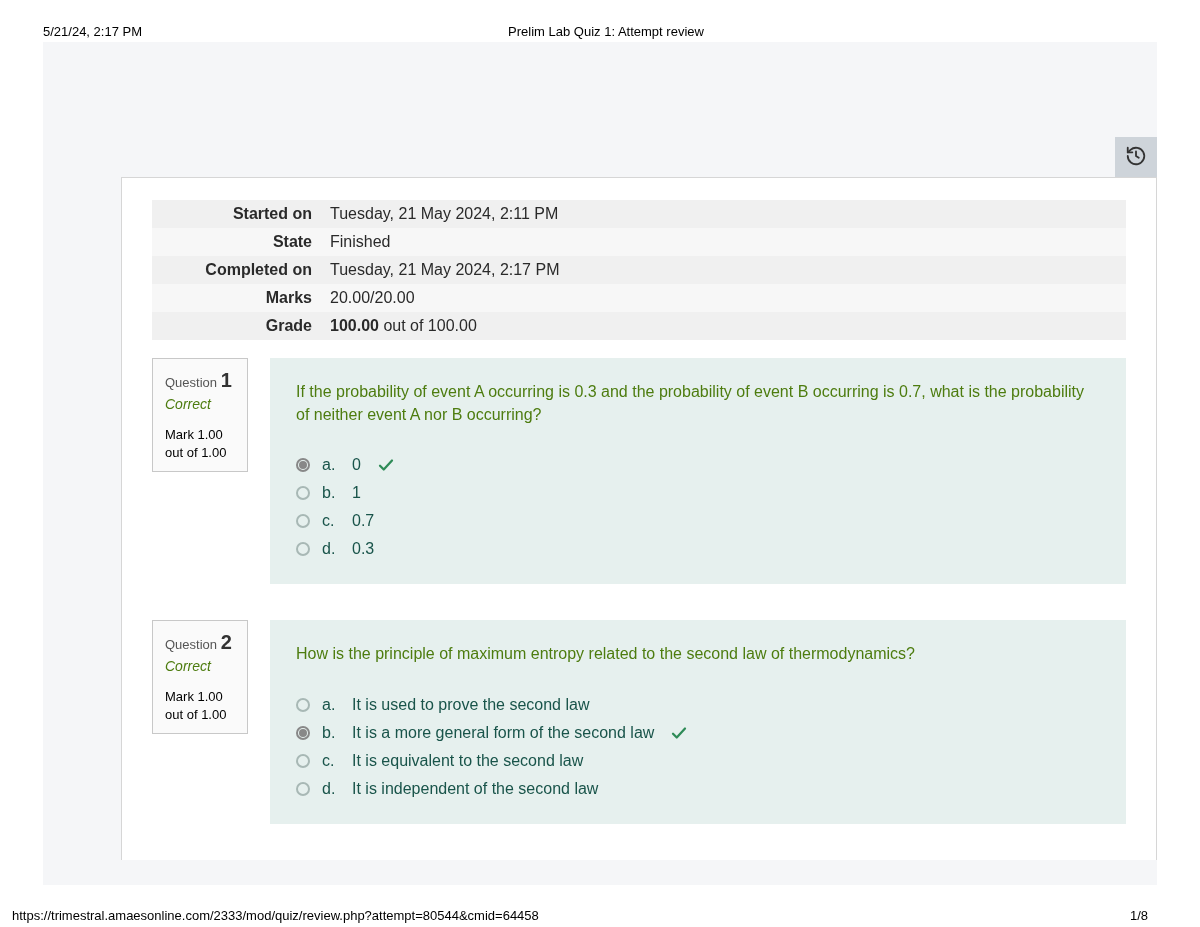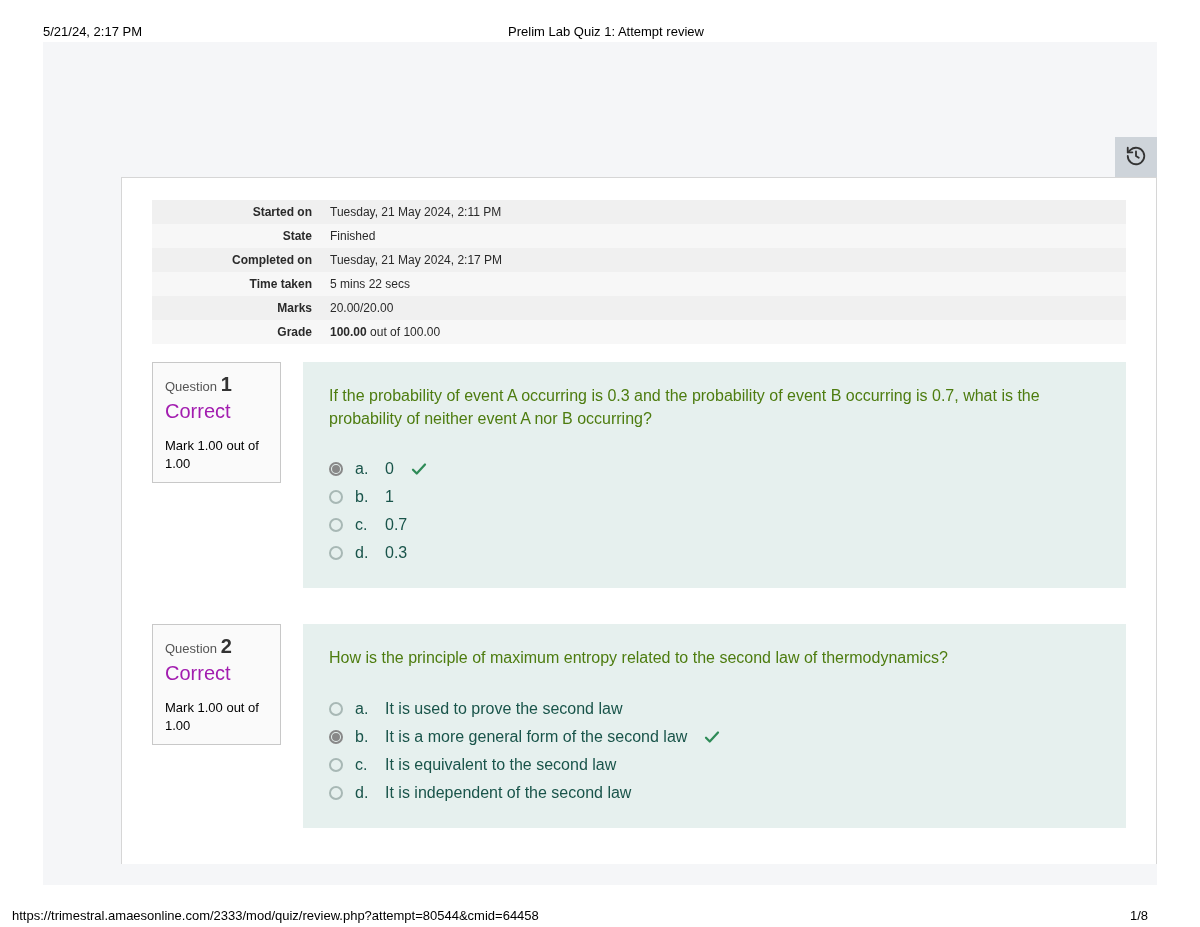--- a/index.html
+++ b/index.html
@@ -81,21 +81,21 @@
       right: 0;
       top: 135px;
       background: #fff;
       border: 1px solid #d6d6d6;
       border-bottom: none;
       padding: 22px 30px 0 30px;
     }
     .summary-table {
       width: 100%;
       border-collapse: collapse;
-      font-size: 12px;
+      font-size: 16px;
       margin-bottom: 18px;
     }
     .summary-table tr:nth-child(odd) {
       background: #f0f0f0;
     }
     .summary-table tr:nth-child(even) {
       background: #f7f7f7;
     }
     .summary-table th {
       text-align: right;
@@ -112,41 +112,42 @@
     .summary-table .bold {
       font-weight: 600;
     }
 
     .question-block {
       display: flex;
       gap: 22px;
       margin-bottom: 36px;
     }
     .question-info {
-      width: 129px;
+      width: 96px;
       border: 1px solid #c8c8c8;
       background: #fafafa;
       padding: 10px 12px;
       font-size: 13px;
       color: #4a4a4a;
       align-self: flex-start;
     }
     .question-info .q-label {
       font-size: 13px;
       color: #555;
     }
     .question-info .q-num {
       font-size: 20px;
       font-weight: 700;
       color: #333;
     }
     .question-info .q-status {
       margin-top: 4px;
-      color: #a21caf;
-      font-size: 20px;
+      color: #4d7c0f;
+      font-size: 14px;
+      font-style: italic;
     }
     .question-info .q-mark {
       margin-top: 14px;
       font-size: 13px;
       color: #000000;
       line-height: 1.35;
     }
     .question-body {
       flex: 1;
       background: #e6f0ee;
@@ -235,24 +236,20 @@
         <th>Started on</th>
         <td>Tuesday, 21 May 2024, 2:11 PM</td>
       </tr>
       <tr>
         <th>State</th>
         <td>Finished</td>
       </tr>
       <tr>
         <th>Completed on</th>
         <td>Tuesday, 21 May 2024, 2:17 PM</td>
-      </tr>
-      <tr>
-        <th>Time taken</th>
-        <td>5 mins 22 secs</td>
       </tr>
       <tr>
         <th>Marks</th>
         <td>20.00/20.00</td>
       </tr>
       <tr>
         <th>Grade</th>
         <td><span class="bold">100.00</span><span> out of 100.00</span></td>
       </tr>
     </tbody>

